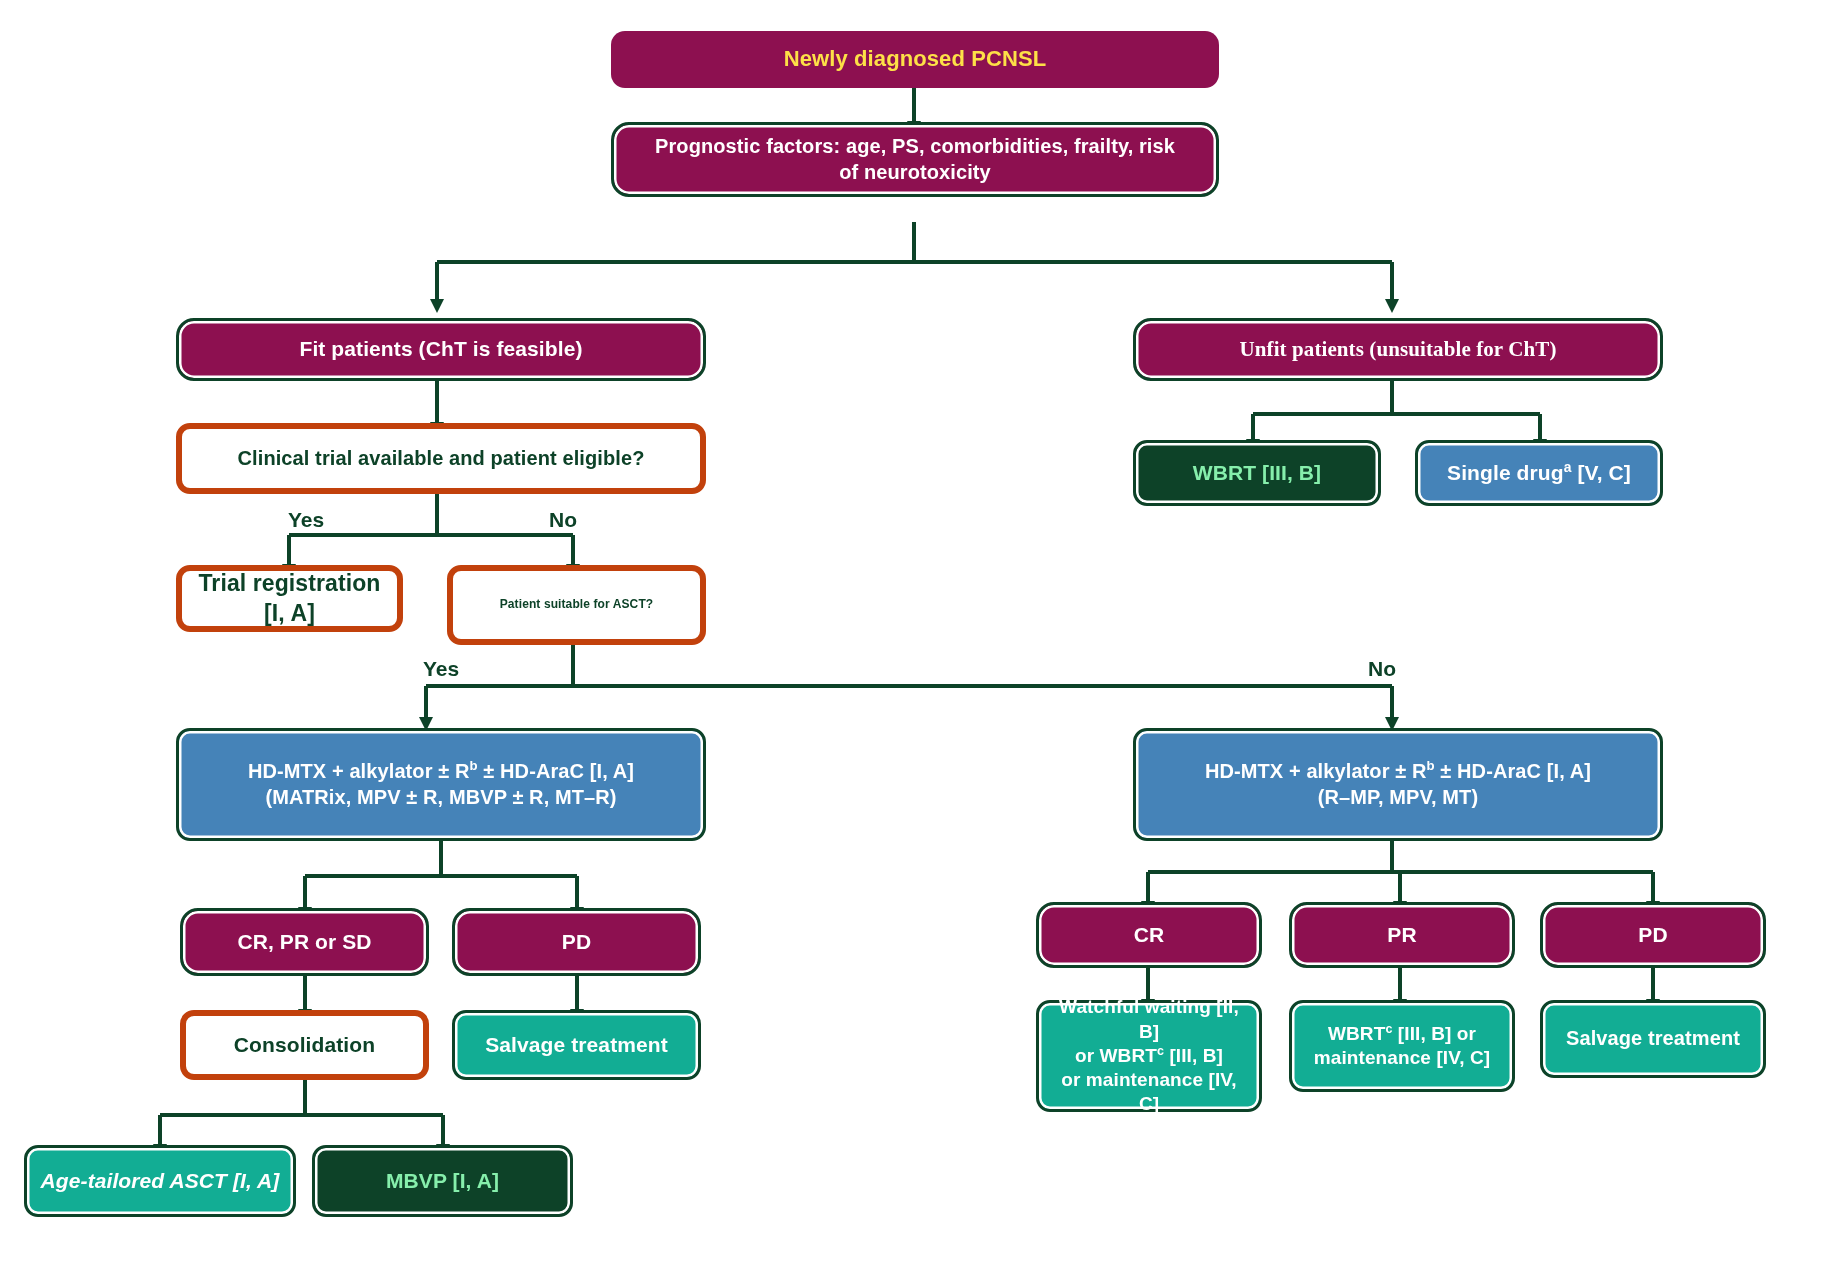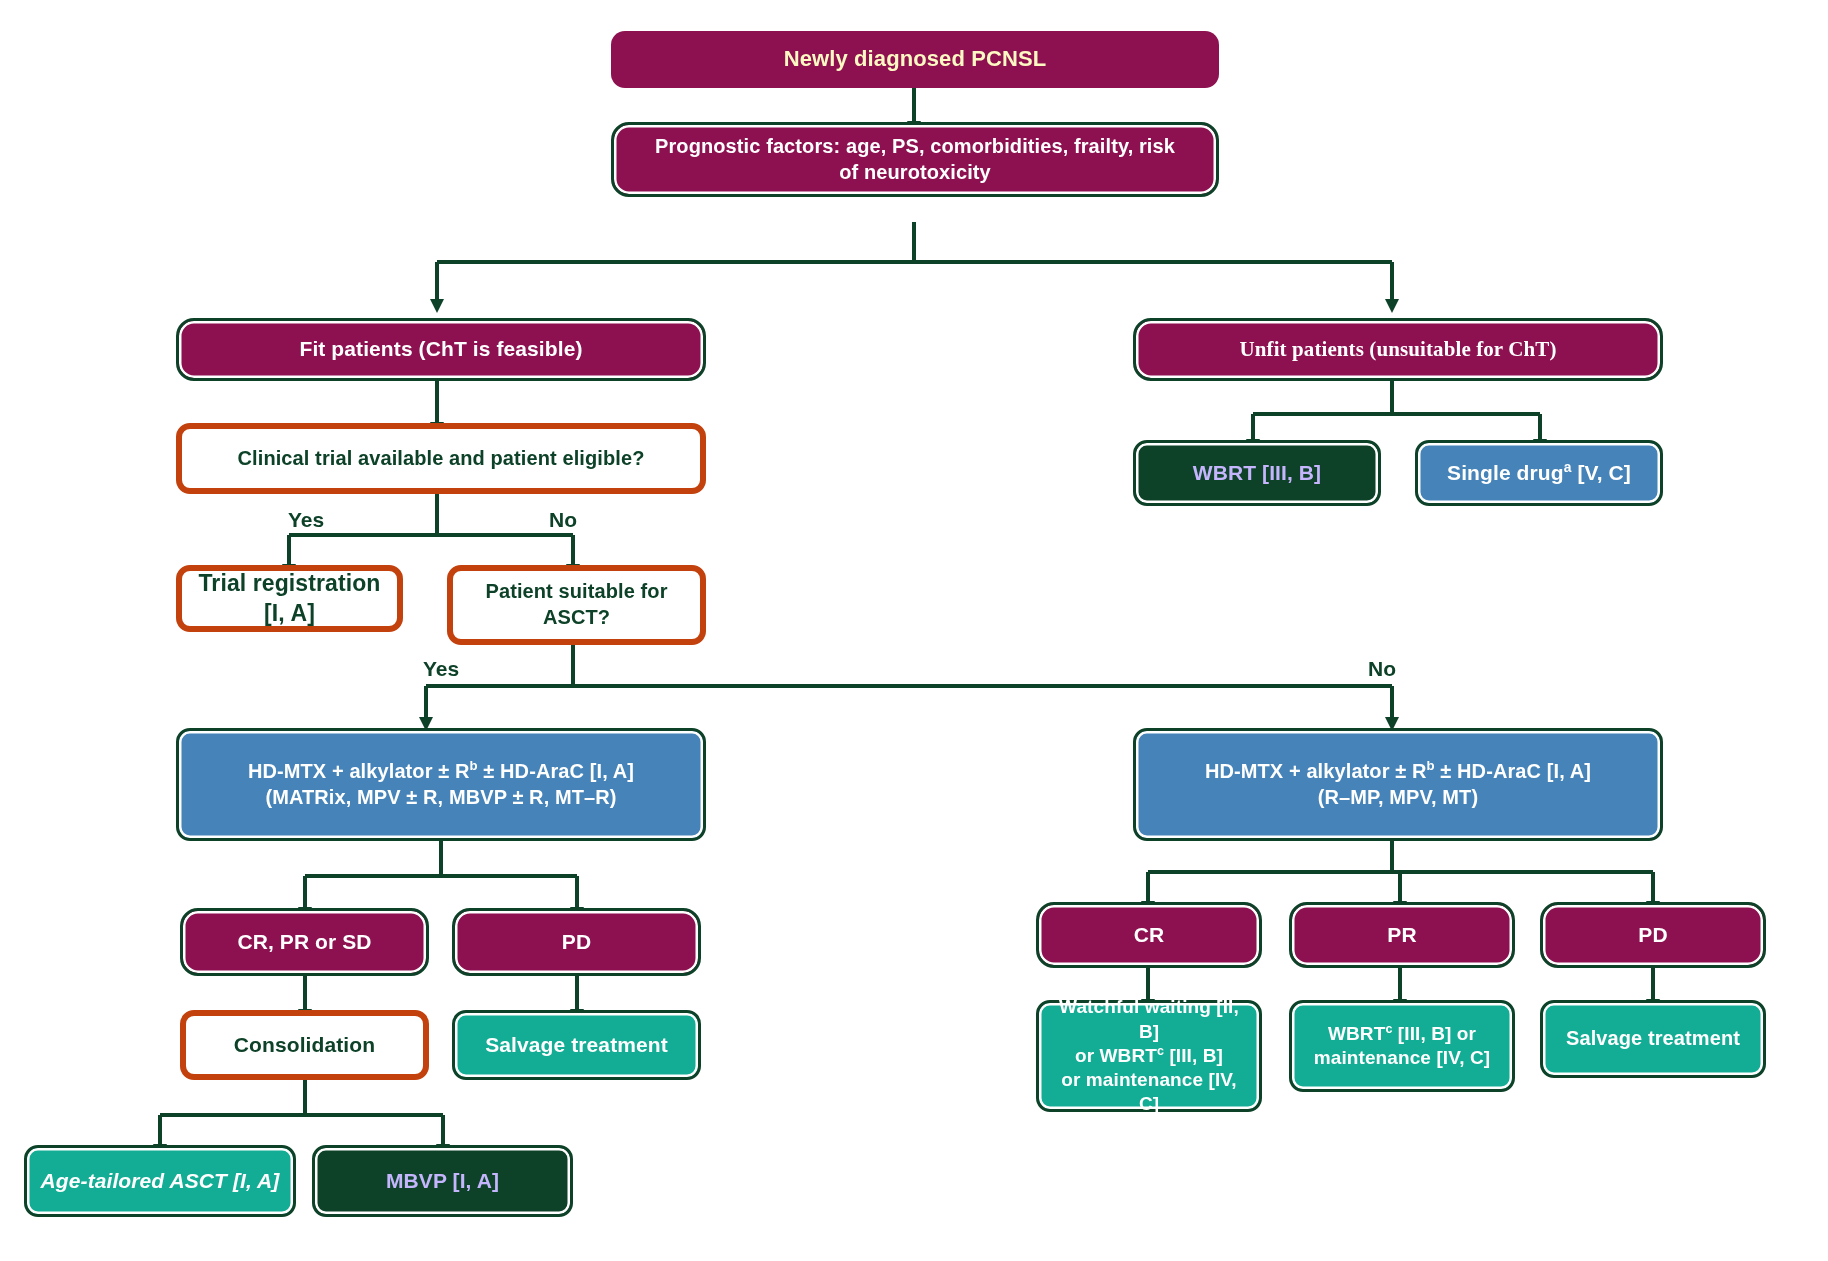--- a/index.html
+++ b/index.html
@@ -33,25 +33,25 @@
     border:3px solid #0d4228;
     box-shadow:inset 0 0 0 2.5px #ffffff;
     font-weight:bold;
     line-height:1.28;
     letter-spacing:.1px;
     padding:4px 10px;
     z-index:3;
   }
   .node .txt{width:100%;}
   .maroon{background:#8d1050;color:#ffffff;border-radius:18px;}
-  .maroon-plain{background:#8d1050;color:#fef9c3;border:none;box-shadow:none;text-align:center;}
+  .maroon-plain{background:#8d1050;color:#fde047;border:none;box-shadow:none;text-align:center;}
   .white{background:#ffffff;color:#0d4228;box-shadow:none;border:6px solid #c2410c;}
   .blue{background:#4583b8;color:#ffffff;}
   .teal{background:#12ad94;color:#ffffff;}
-  .dgreen{background:#0d4228;color:#c4b5fd;}
+  .dgreen{background:#0d4228;color:#86efac;}
   sup{font-size:.66em;font-weight:bold;vertical-align:super;line-height:0;}
   
   .elabel{
     position:absolute;
     color:#0d4228;
     font-weight:bold;
     font-size:21px;
     z-index:4;
     white-space:nowrap;
   }
@@ -147,21 +147,21 @@
   </div>
 
   <div class="node white" style="left:176px;top:423px;width:530px;height:71px;font-size:20px;">
     <span class="txt">Clinical trial available and patient eligible?</span>
   </div>
 
   <div class="node white" style="left:176px;top:565px;width:227px;height:67px;font-size:23px;">
     <span class="txt">Trial registration [I, A]</span>
   </div>
 
-  <div class="node white" style="left:447px;top:565px;width:259px;height:80px;font-size:20px;">
+  <div class="node white" style="left:447px;top:565px;width:259px;height:80px;font-size:12px;">
     <span class="txt">Patient suitable for ASCT?</span>
   </div>
 
   <div class="node blue" style="left:176px;top:728px;width:530px;height:113px;font-size:20px;">
     <span class="txt"><span>HD-MTX + alkylator ± R</span><sup>b</sup><span> ± HD-AraC [I, A]</span><br><span>(MATRix, MPV ± R, MBVP ± R, MT–R)</span></span>
   </div>
 
   <div class="node blue" style="left:1133px;top:728px;width:530px;height:113px;font-size:20px;">
     <span class="txt"><span>HD-MTX + alkylator ± R</span><sup>b</sup><span> ± HD-AraC [I, A]</span><br><span>(R–MP, MPV, MT)</span></span>
   </div>

